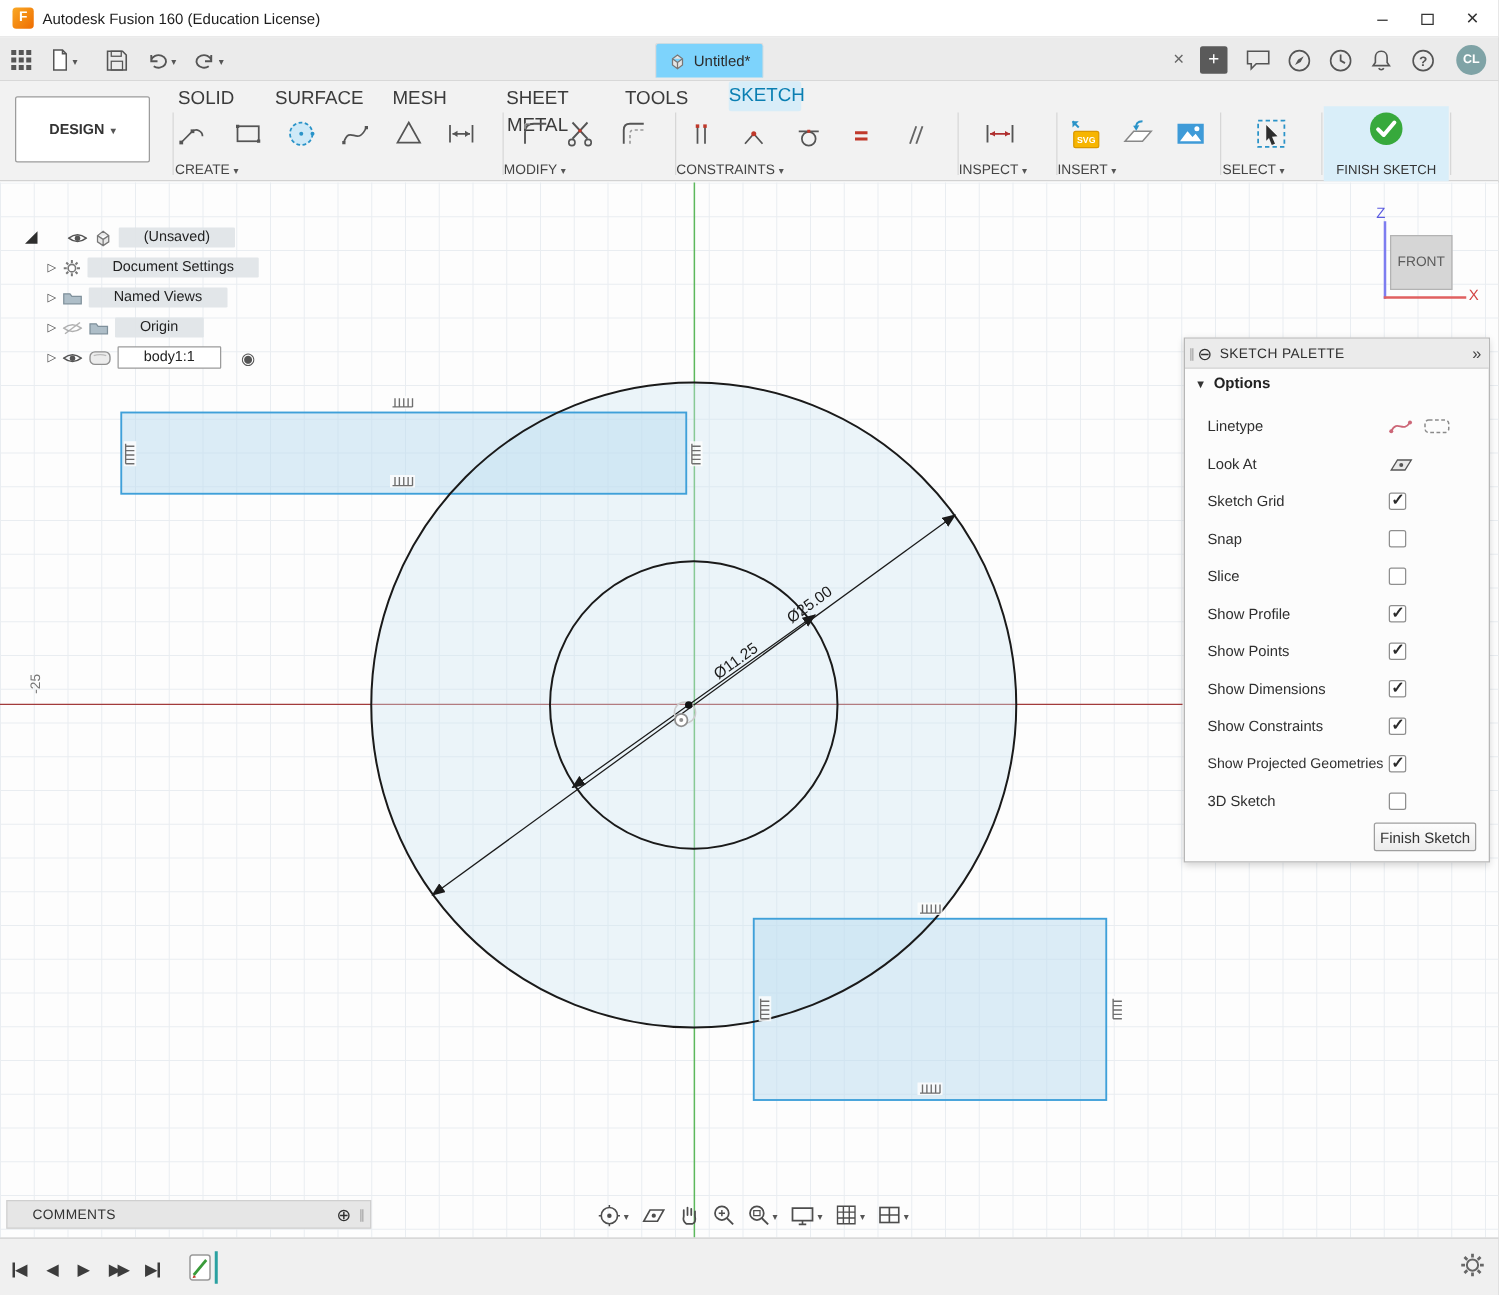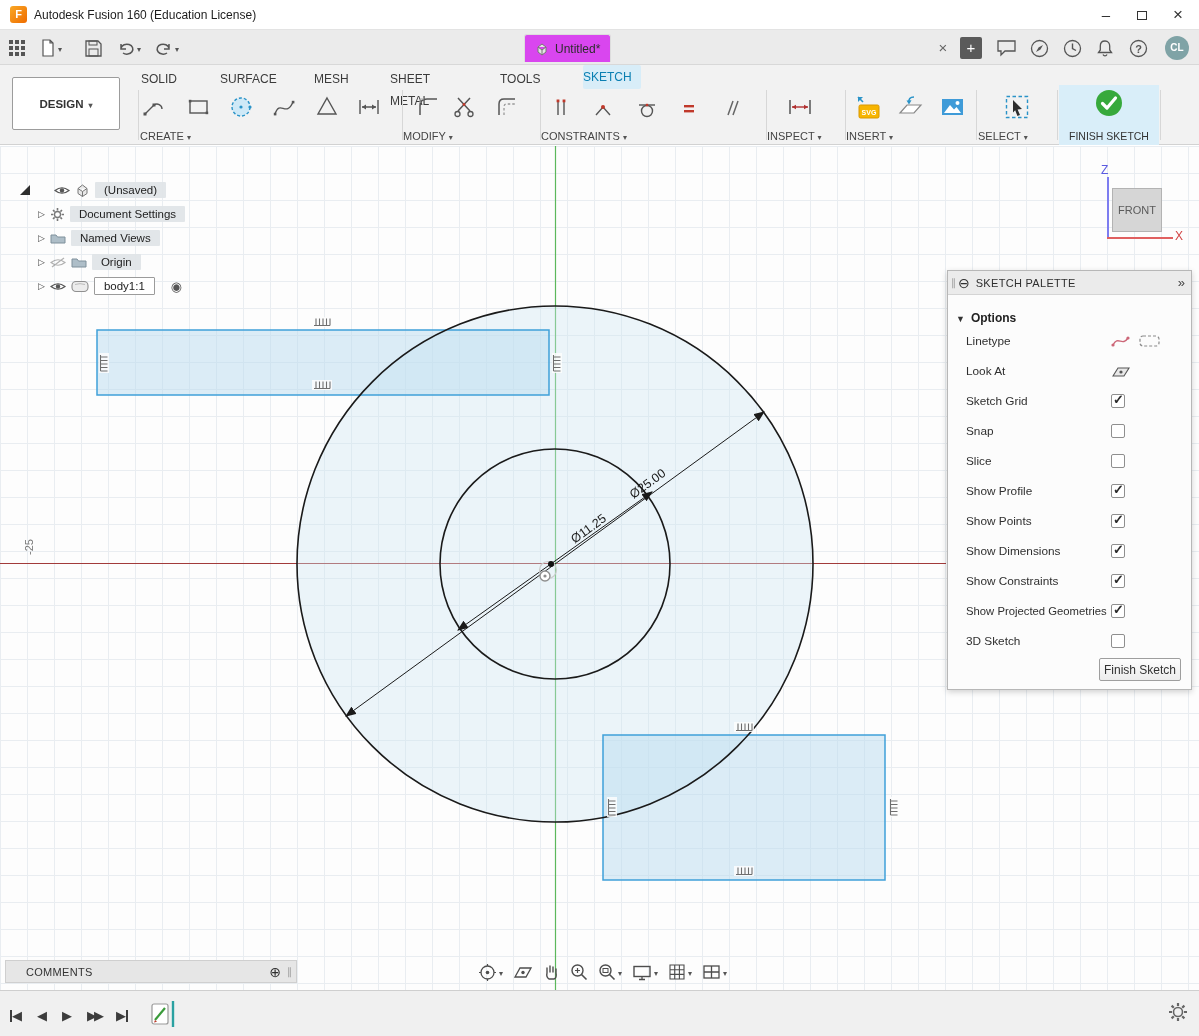--- a/index.html
+++ b/index.html
@@ -13,32 +13,32 @@
   .title-text{position:absolute;left:34px;top:8px;font-size:12px;color:#1d1d1d}
   .winbtn{position:absolute;top:0;width:34px;height:30px;text-align:center;line-height:30px;color:#333;font-size:14px;cursor:default}
   .winbtn.min::after{content:"–";font-size:15px}
   .winbtn.max span{display:inline-block;width:10px;height:9px;border:1px solid #333;margin-top:10px}
   .winbtn.close::after{content:"×";font-size:17px}
 
   
   .quickbar{position:absolute;left:0;top:30px;width:100%;height:35px;background:#ebebeb;border-bottom:1px solid #d8d8d8}
   .qicon{position:absolute;top:7px;height:22px;display:flex;align-items:center;gap:2px}
   .cue::after{content:"▾";font-size:8px;color:#555}
-  .doc-tab{position:absolute;left:524px;top:4px;height:28px;display:flex;align-items:center;gap:6px;padding:0 10px;background:#d946ef;border:1px solid #ddd;border-bottom:none;border-radius:3px 3px 0 0}
+  .doc-tab{position:absolute;left:524px;top:4px;height:28px;display:flex;align-items:center;gap:6px;padding:0 10px;background:#7dd3fc;border:1px solid #ddd;border-bottom:none;border-radius:3px 3px 0 0}
   .doc-tab .t-label{font-size:12px;color:#2d2d2d}
   .tab-close{position:absolute;left:933px;top:8px;width:20px;height:20px;text-align:center;line-height:20px;color:#666;font-size:15px}
   .tab-close::after{content:"×"}
   .newtab{position:absolute;left:960px;top:7px;width:22px;height:22px;background:#5a5a5a;border-radius:2px;color:#fff;text-align:center;line-height:21px;font-size:15px}
   .newtab::after{content:"+"}
   .avatar{position:absolute;left:1165px;top:6px;width:24px;height:24px;border-radius:50%;background:#7fa3a6;color:#fff;font-size:10px;font-weight:bold;text-align:center;line-height:24px}
 
   
   .ribbon{position:absolute;left:0;top:65px;width:100%;height:80px;background:#f2f2f2;border-bottom:1px solid #d2d2d2}
   .design-box{position:absolute;left:12px;top:12px;width:108px;height:53px;background:#fff;border:1px solid #9c9c9c;border-radius:2px;display:flex;align-items:center;justify-content:center;gap:5px;font-size:11.5px;font-weight:bold;color:#333}
-  .rtab{position:absolute;top:3px;height:22px;line-height:22px;font-size:12px;color:#3b3b3b;}
+  .rtab{position:absolute;top:3px;height:22px;line-height:22px;font-size:15px;color:#3b3b3b;text-align:center}
   .rtab.active{background:#d8edf8;color:#0a7fb2;border-radius:2px;top:0;height:24px;line-height:24px}
   .ticon{position:absolute;top:29px;width:26px;height:26px}
   .cicon{position:absolute;top:32px;width:22px;height:22px}
   .glabel{position:absolute;top:65px;font-size:11px;color:#444;text-align:left}
   .vsep{position:absolute;top:25px;width:1px;height:50px;background:#d7d7d7}
   .finish-bg{position:absolute;left:1059px;top:20px;width:100px;height:60px;background:#d9eef9}
   .finish-icon{position:absolute;left:1095px;top:24px}
   .finish-label{position:absolute;left:1059px;top:65px;width:100px;font-size:10.5px;color:#333;text-align:center}
 
   
@@ -54,21 +54,21 @@
   .ph-left-icon.collapse::after{content:"«"}
   .ph-title{flex:1;letter-spacing:.3px}
   .ph-circle{color:#2f2f2f;font-size:14px;margin-right:6px}
   .ph-circle.minus::after{content:"⊖"}
   .ph-circle.plus::after{content:"⊕"}
   .grip{color:#9a9a9a;font-size:10px;margin-right:4px}
   .grip::after{content:"∥"}
   .tree-row{position:absolute;height:22px;display:flex;align-items:center;gap:5px;z-index:5}
   .tree-caret{color:#444;font-size:9px}
   .tree-caret::after{content:"▷"}
-  .tree-label{background:rgba(224,228,231,.92);padding:2px 9px;font-size:11.5px;color:#222;border-radius:1px;white-space:nowrap}
+  .tree-label{background:rgba(224,228,231,.92);padding:2px 20px;font-size:11.5px;color:#222;border-radius:1px;white-space:nowrap}
   .tree-label.selected{background:#fff;border:1px solid #9b9b9b}
   .wedge{width:0;height:0;border-bottom:10px solid #2e2e2e;border-left:10px solid transparent}
   .radio-dot{color:#555;font-size:13px}
   .radio-dot::after{content:"◉"}
 
   
   .viewcube{position:absolute;left:1095px;top:163px;width:100px;height:92px;z-index:4}
   .vc-face{position:absolute;left:17px;top:25px;width:50px;height:44px;background:#d6d6d6;border:1px solid #b3b3b3;color:#5b5b5b;font-size:11px;display:flex;align-items:center;justify-content:center}
   .vc-z{position:absolute;left:6px;top:0;color:#5b5be0;font-size:12px}
   .vc-x{position:absolute;left:80px;top:66px;color:#d24545;font-size:12px}
@@ -76,21 +76,21 @@
   .vc-axis-x{position:absolute;left:12px;top:74px;width:66px;height:2px;background:#e06060}
 
   
   .palette{position:absolute;left:947px;top:270px;width:245px;height:420px;background:#fcfcfc;border:1px solid #b7b7b7;box-shadow:0 2px 6px rgba(0,0,0,.18);z-index:6}
   .pal-header{height:24px;background:#ebebeb;border-bottom:1px solid #d4d4d4;display:flex;align-items:center;font-size:11px;color:#2f2f2f}
   .pal-header .ph-circle{margin:0 6px 0 2px}
   .pal-grip{color:#9a9a9a;font-size:10px;margin-left:3px}
   .pal-grip::after{content:"∥"}
   .pal-collapse{color:#444;font-size:13px;margin-right:6px}
   .pal-collapse::after{content:"»"}
-  .pal-section{position:absolute;left:0;top:28px;width:100%;height:26px;display:flex;align-items:flex-end;font-size:12px;font-weight:bold;color:#222}
+  .pal-section{position:absolute;left:0;top:28px;width:100%;height:26px;display:flex;align-items:flex-start;font-size:12px;font-weight:bold;color:#222}
   .pal-section .tri::after{content:"▼";font-size:9px;color:#333;margin:0 6px 0 8px}
   .prow{position:absolute;left:0;width:100%;height:30px;display:flex;align-items:center}
   .prow .plabel{padding-left:18px;font-size:11.8px;color:#2f2f2f}
   .pctrl{position:absolute;left:163px;display:flex;align-items:center;gap:6px}
   .cb{width:14px;height:14px;border:1px solid #8f8f8f;background:#fff;border-radius:2px;position:relative}
   .cb.checked::after{content:"✓";position:absolute;left:1px;top:-3px;font-size:13px;font-weight:bold;color:#2b2b2b}
   .finish-btn{position:absolute;right:10px;bottom:8px;width:82px;height:23px;background:linear-gradient(#fdfdfd,#ececec);border:1px solid #9e9e9e;border-radius:2px;font-size:12px;color:#333;display:flex;align-items:center;justify-content:center}
 
   
   .comments-bar{left:5px;top:960px;width:292px}

